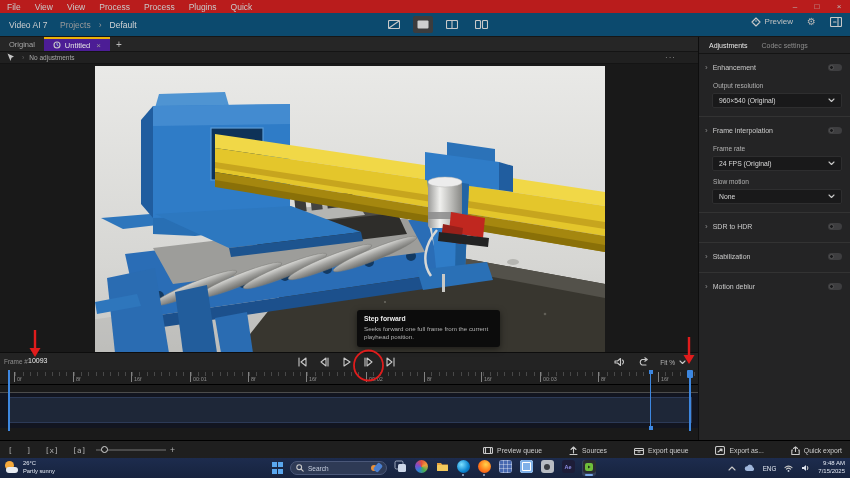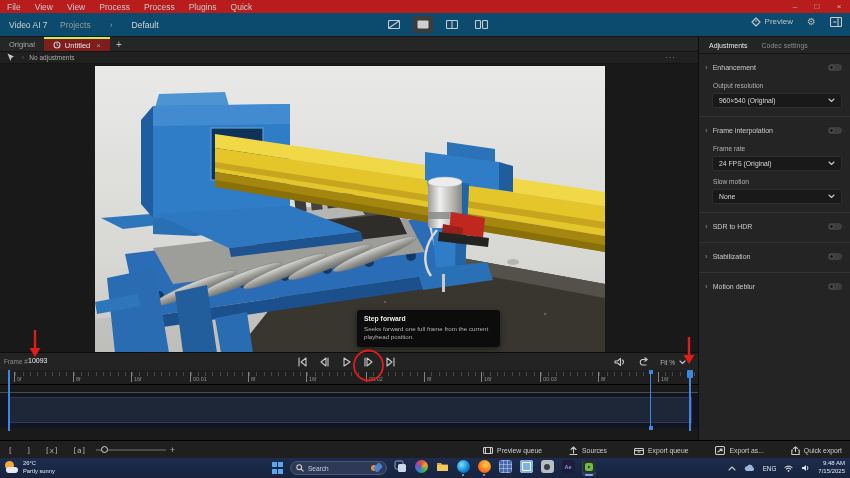--- a/index.html
+++ b/index.html
@@ -11,33 +11,33 @@
   .menubar { position:absolute; left:0; top:0; width:850px; height:13px; background:#b91c1c;
     display:flex; align-items:center; color:#c9c9c9; font-size:8.5px; }
   .menubar .mitem { padding:0 7px; cursor:default; }
   .winctl { position:absolute; right:0; top:0; height:13px; display:flex; align-items:center; color:#bdbdbd; font-size:8px; }
   .winctl span { width:22px; text-align:center; }
 
   
   .topbar { position:absolute; left:0; top:13px; width:850px; height:24px; background:#0c4a6e;
     border-bottom:1px solid #161616; color:#c2c2c2; font-size:8.5px; }
   .apptitle { position:absolute; left:9px; top:7px; color:#cfcfcf; }
-  .crumbs { position:absolute; left:60px; top:7px; color:#9a9a9a; display:flex; gap:19px;align-items:flex-end; }
+  .crumbs { position:absolute; left:60px; top:7px; color:#9a9a9a; display:flex; gap:8px;align-items:flex-end; }
   .crumbs .cur { color:#d6d6d6; }
   .viewmodes { position:absolute; left:384px; top:3px; display:flex; gap:9px; align-items:center; }
   .vmbtn { width:20px; height:17px; display:flex; align-items:center; justify-content:center; border-radius:2px; }
   .vmbtn.active { background:#3c3c3d; }
   .topbar-right { position:absolute; right:8px; top:3px; display:flex; align-items:center; gap:14px; color:#c2c2c2; }
   .presets { display:flex; align-items:center; gap:4px; font-size:8px; }
   .gear { font-size:10px; color:#b5b5b5; }
 
   
   .tabrow { position:absolute; left:0; top:37px; width:698px; height:15px; background:#262626; border-bottom:1px solid #141414; display:flex; align-items:stretch; font-size:7.5px; color:#a6a6a6; }
   .tab { display:flex; align-items:center; gap:4px; padding:0 9px; }
-  .tab.active { background:#7f1d1d; color:#e3e3e3; border-top:2px solid #bef264; }
+  .tab.active { background:#4c1d95; color:#e3e3e3; border-top:2px solid #eab308; }
   .tab .close { color:#9a9a9a; font-size:8px; margin-left:2px; }
   .addtab { width:18px; display:flex; align-items:center; justify-content:center; color:#bdbdbd; font-size:10px; }
 
   
   .adjrow { position:absolute; left:0; top:52px; width:698px; height:12px; background:#202020; border-bottom:1px solid #141414; display:flex; align-items:center; font-size:6.5px; color:#a8a8a8; }
   .adjrow .sep { color:#5f5f5f; margin:0 5px 0 8px; font-size:7px; }
   .more-dots { position:absolute; right:22px; top:1px; color:#8e8e8e; font-size:8px; letter-spacing:1px; }
 
   
   .viewer { position:absolute; left:0; top:64px; width:698px; height:288px; background:#191919; }

